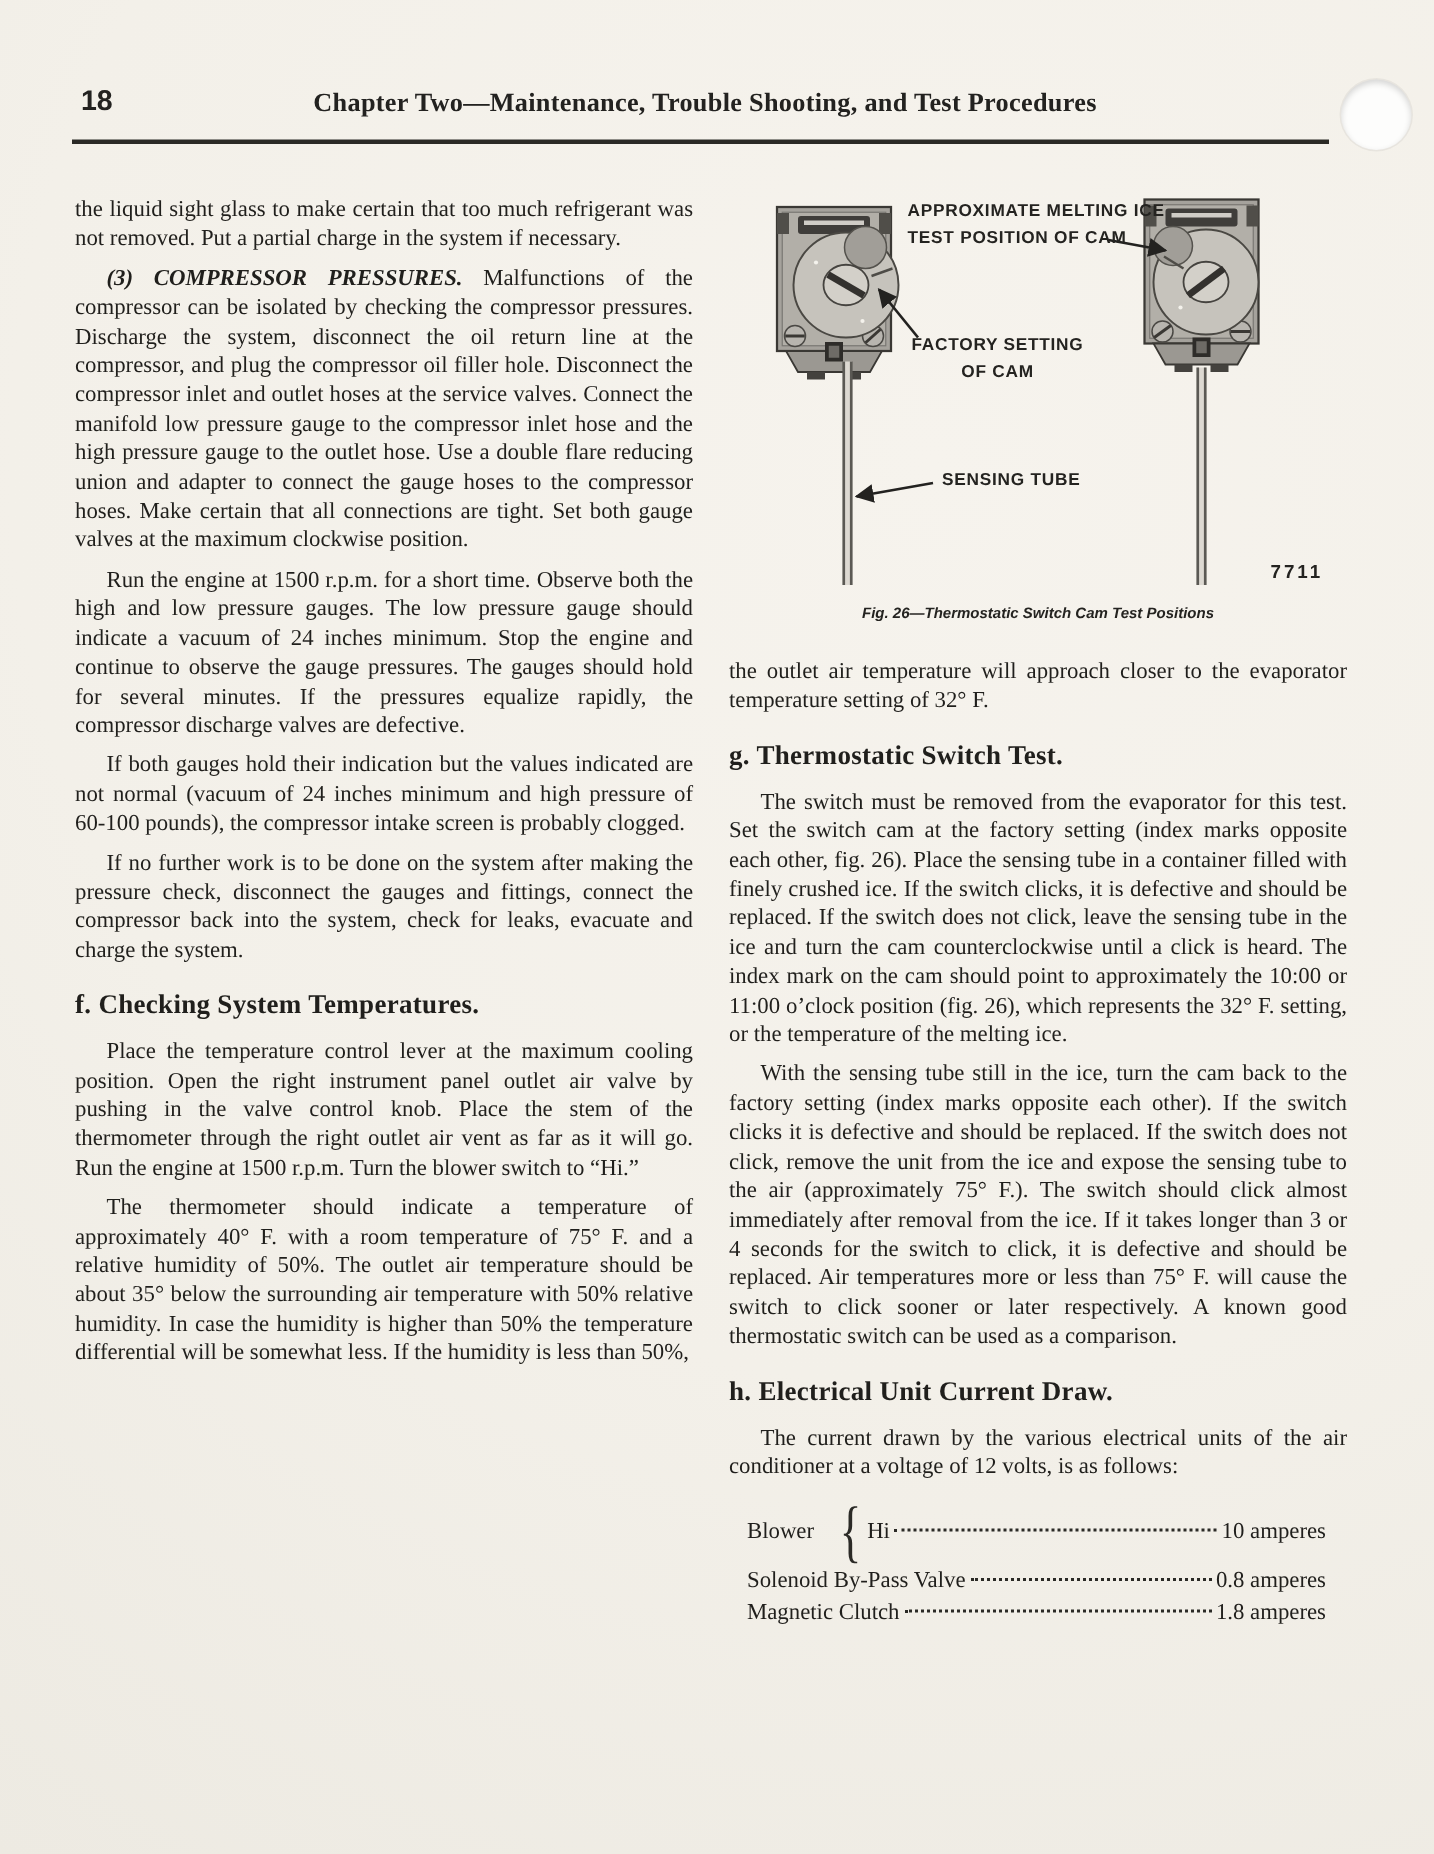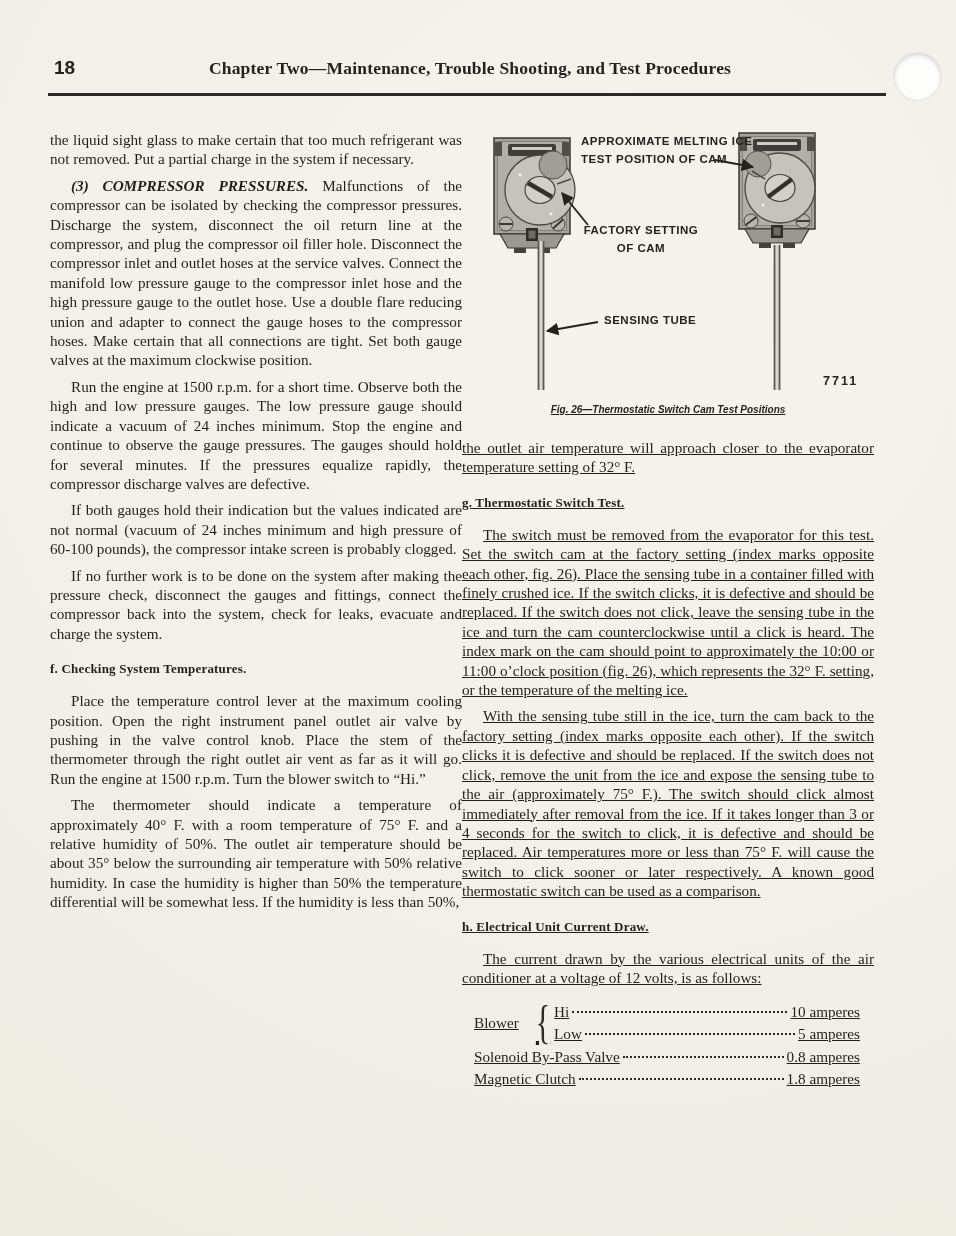--- a/index.html
+++ b/index.html
@@ -15,27 +15,27 @@
   .chapter-title { position:absolute; left:140px; top:58px; width:660px; text-align:center;
     font-family:Liberation Serif, serif; font-weight:700; font-size:17.5px;
     letter-spacing:0.2px; color:#232220; }
   .header-rule { position:absolute; left:48px; top:93px; width:838px; height:3px; background:#2b2a26; }
   .punch-hole { position:absolute; left:894px; top:53px; width:47px; height:47px; border-radius:50%;
     background:#fdfdfc; box-shadow: inset 0 2px 4px rgba(0,0,0,0.16), 0 0 0 1px rgba(0,0,0,0.05); }
 
   
   .col { position:absolute; width:412px; font-size:15.2px; line-height:19.4px;margin-top:28px; }
   .col-left  { left:50px;  top:102px; }
-  .col-right { left:462px; top:98px; width:412px;text-decoration:underline; }
+  .col-right { left:486px; top:98px; width:412px; }
   .col p { margin:0 0 7px 0; text-align:justify; }
   .col p.ind { text-indent:21px; }
   .lead-bi { font-weight:700; font-style:italic; }
   .note-para { font-weight:700; font-style:italic; word-spacing:2.5px; margin-top:11px !important; margin-bottom:11px !important; }
   .note-lead { font-style:normal; font-weight:700; }
-  h3.sect { font-size:13px; line-height:22px; font-weight:700; margin:15px 0 11px 0; letter-spacing:0.2px; }
+  h3.sect { font-size:18px; line-height:22px; font-weight:700; margin:15px 0 11px 0; letter-spacing:0.2px; }
 
   
   .figure { margin-bottom:20px; }
   .fig-art { position:relative; height:272px; }
   .fig-art svg { position:absolute; left:0; top:0; }
   .fig-label { position:absolute; z-index:2; font-family:"Liberation Sans", sans-serif; font-weight:700;
     font-size:11.5px; line-height:17.5px; letter-spacing:0.5px; color:#242320; white-space:nowrap; }
   .lbl-melting { left:119px; top:7px; }
   .lbl-factory { left:120px; top:96px; width:118px; text-align:center; white-space:normal; }
   .lbl-sensing { left:142px; top:186px; }
@@ -172,25 +172,20 @@
     <div class="ctable">
       <div class="blower-group">
         <span class="blower-word">Blower</span>
         <span class="brace">{</span>
         <div class="blower-rows">
           <div class="leader-row">
             <span class="lbl">Hi</span>
             <span class="dots"></span>
             <span class="val">10 amperes</span>
           </div>
-          <div class="leader-row">
-            <span class="lbl">Low</span>
-            <span class="dots"></span>
-            <span class="val">5 amperes</span>
-          </div>
         </div>
       </div>
       <div class="leader-row">
         <span class="lbl">Solenoid By-Pass Valve</span>
         <span class="dots"></span>
         <span class="val">0.8 amperes</span>
       </div>
       <div class="leader-row">
         <span class="lbl">Magnetic Clutch</span>
         <span class="dots"></span>

